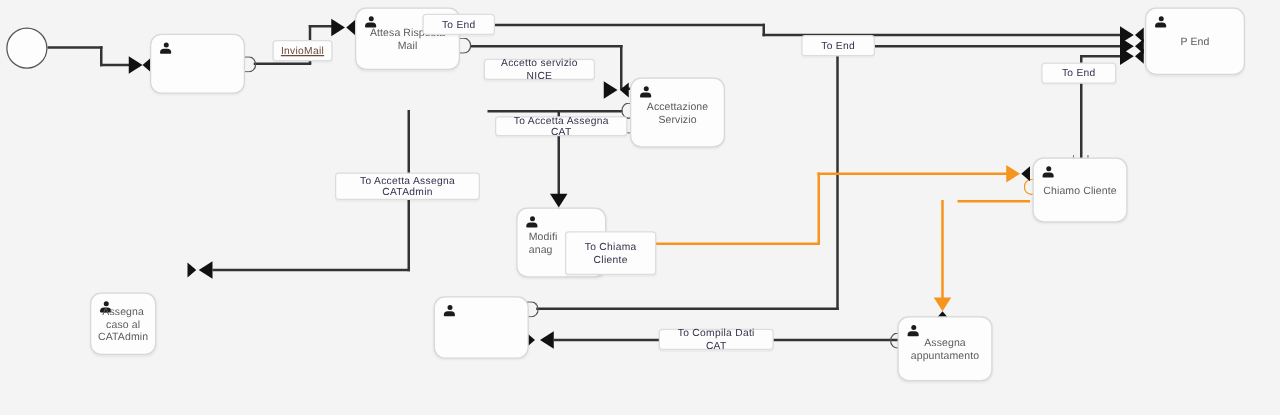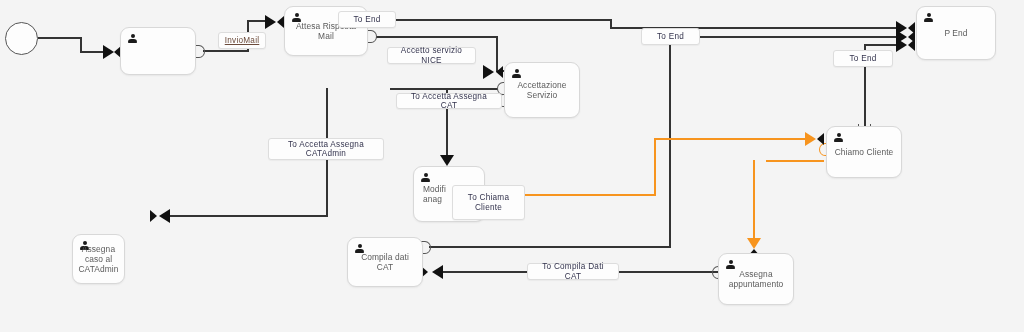--- a/index.html
+++ b/index.html
@@ -269,21 +269,20 @@
       </div>
     <div class="label">Assegna caso al
 CATAdmin</div>
   </div>
 
   <div class="node" style="left:347px;top:237px;width:76px;height:50px;">
     <div class="ico">
         <div class="head"></div>
         <div class="body"></div>
       </div>
-    <div class="label">Compila dati CAT</div>
   </div>
   <div class="sock" style="left:421px;top:266px;transform:rotate(180deg);"></div>
 
   <div class="ln h" style="left:443px;top:271px;width:277px;"></div>
   <div class="arw l" style="left:432px;top:265px;"></div>
   <div class="hook" style="left:712px;top:266px;transform:rotate(180deg);"></div>
 
   <div class="elbl" style="left:527px;top:263px;width:92px;height:17px;">To  Compila  Dati  CAT</div>
 
   <div class="node" style="left:718px;top:253px;width:76px;height:52px;">

